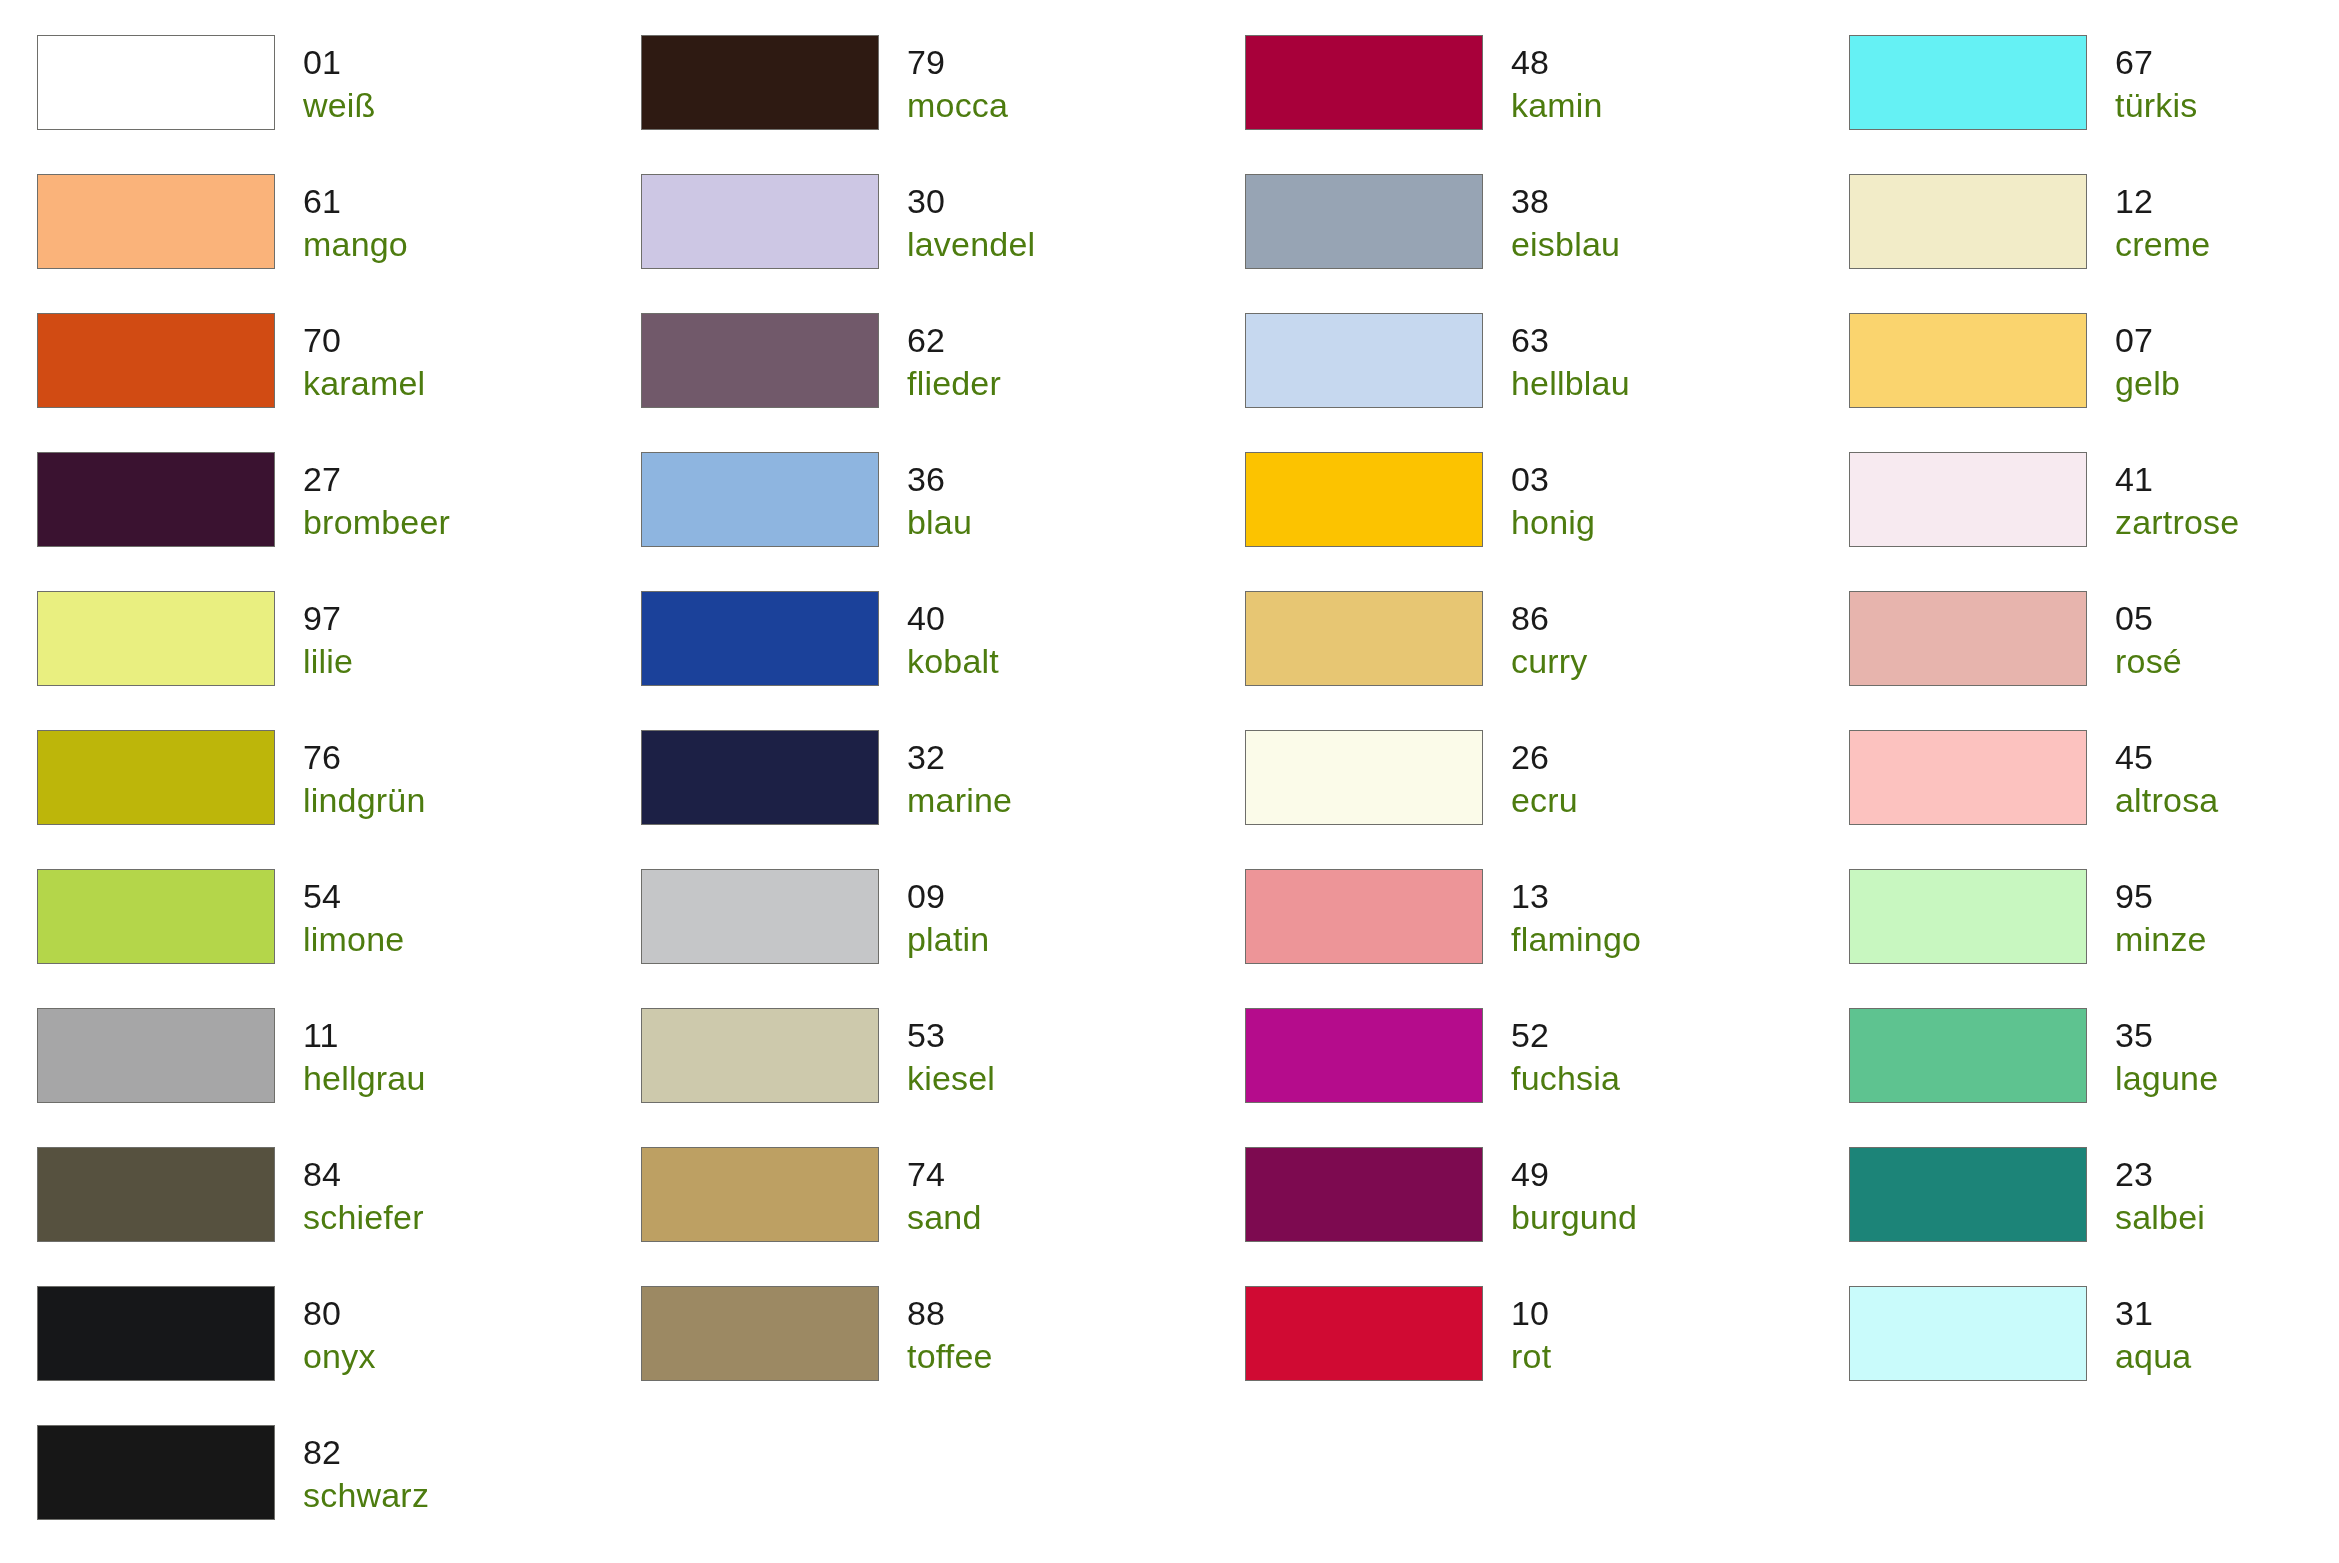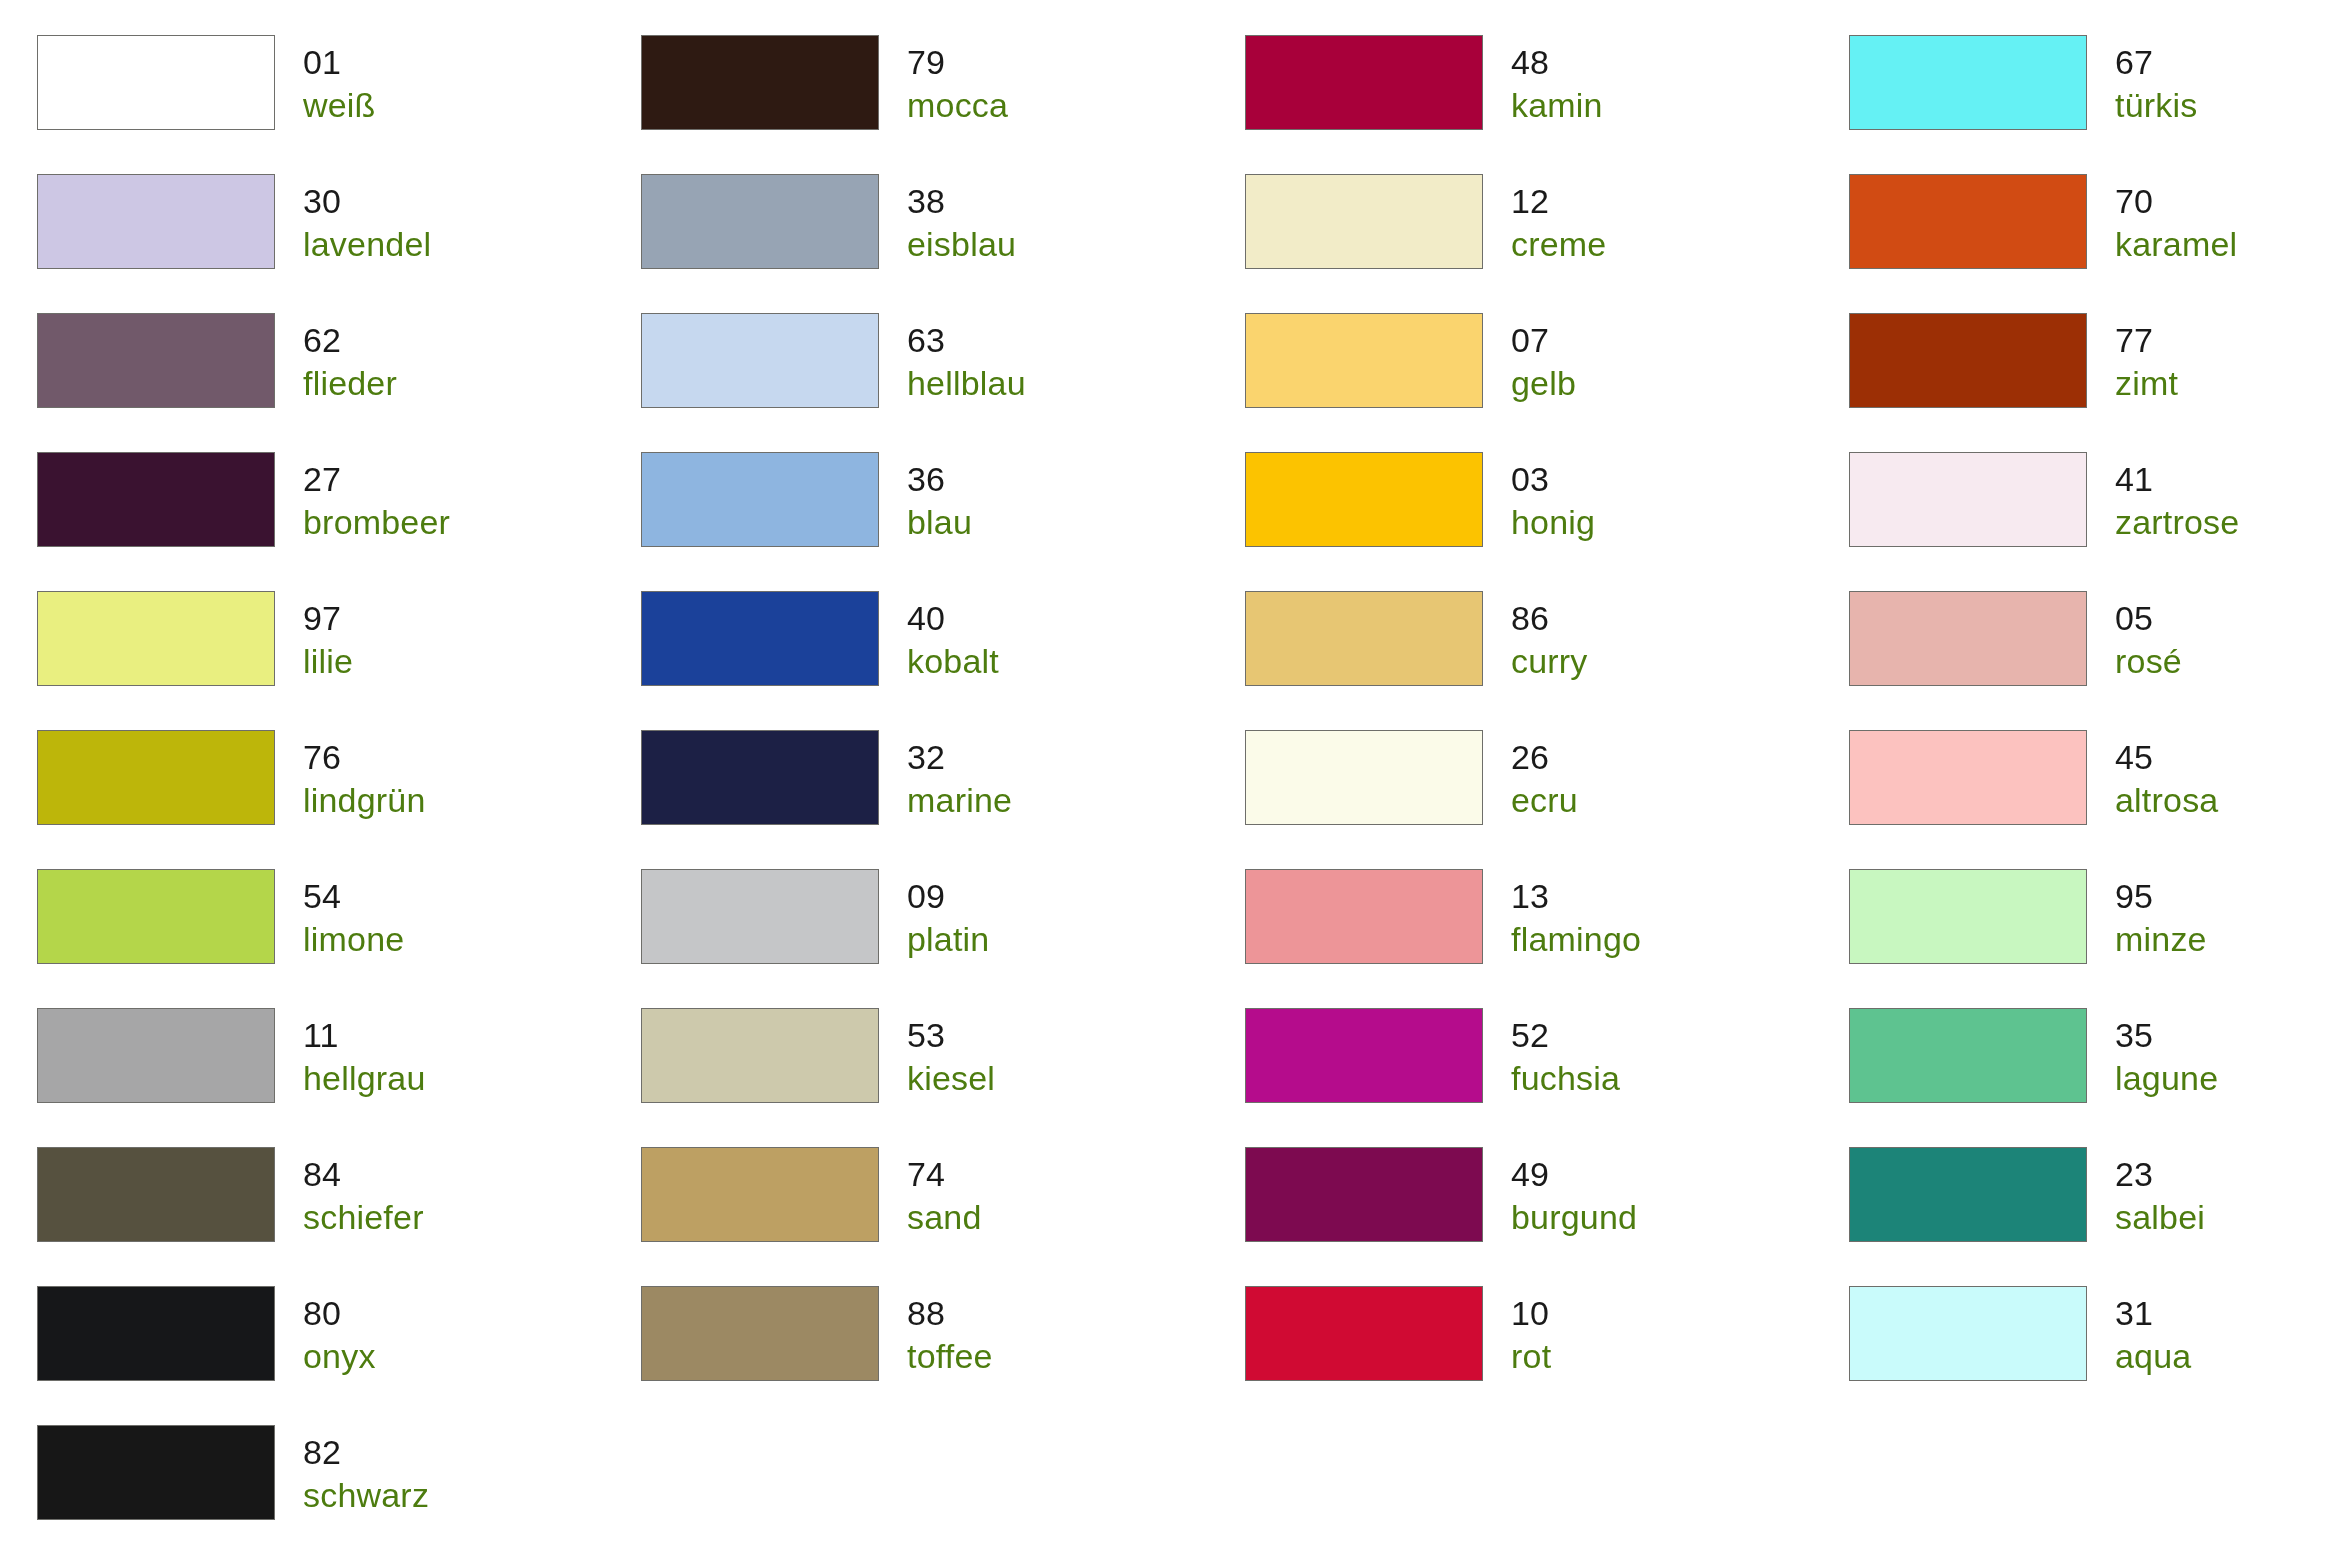--- a/index.html
+++ b/index.html
@@ -86,20 +86,27 @@
       </div>
     </div>
     <div class="swatch-entry">
       <div class="swatch-chip" style="background-color: rgb(101, 241, 244);"></div>
       <div class="swatch-labels">
         <div class="swatch-code">67</div>
         <div class="swatch-name">türkis</div>
       </div>
     </div>
     <div class="swatch-entry">
+      <div class="swatch-chip" style="background-color: rgb(250, 179, 122);"></div>
+      <div class="swatch-labels">
+        <div class="swatch-code">61</div>
+        <div class="swatch-name">mango</div>
+      </div>
+    </div>
+    <div class="swatch-entry">
       <div class="swatch-chip" style="background-color: rgb(205, 199, 228);"></div>
       <div class="swatch-labels">
         <div class="swatch-code">30</div>
         <div class="swatch-name">lavendel</div>
       </div>
     </div>
     <div class="swatch-entry">
       <div class="swatch-chip" style="background-color: rgb(151, 164, 180);"></div>
       <div class="swatch-labels">
         <div class="swatch-code">38</div>
@@ -132,27 +139,20 @@
       <div class="swatch-labels">
         <div class="swatch-code">63</div>
         <div class="swatch-name">hellblau</div>
       </div>
     </div>
     <div class="swatch-entry">
       <div class="swatch-chip" style="background-color: rgb(250, 212, 110);"></div>
       <div class="swatch-labels">
         <div class="swatch-code">07</div>
         <div class="swatch-name">gelb</div>
-      </div>
-    </div>
-    <div class="swatch-entry">
-      <div class="swatch-chip" style="background-color: rgb(156, 47, 5);"></div>
-      <div class="swatch-labels">
-        <div class="swatch-code">77</div>
-        <div class="swatch-name">zimt</div>
       </div>
     </div>
     <div class="swatch-entry">
       <div class="swatch-chip" style="background-color: rgb(58, 18, 48);"></div>
       <div class="swatch-labels">
         <div class="swatch-code">27</div>
         <div class="swatch-name">brombeer</div>
       </div>
     </div>
     <div class="swatch-entry">

